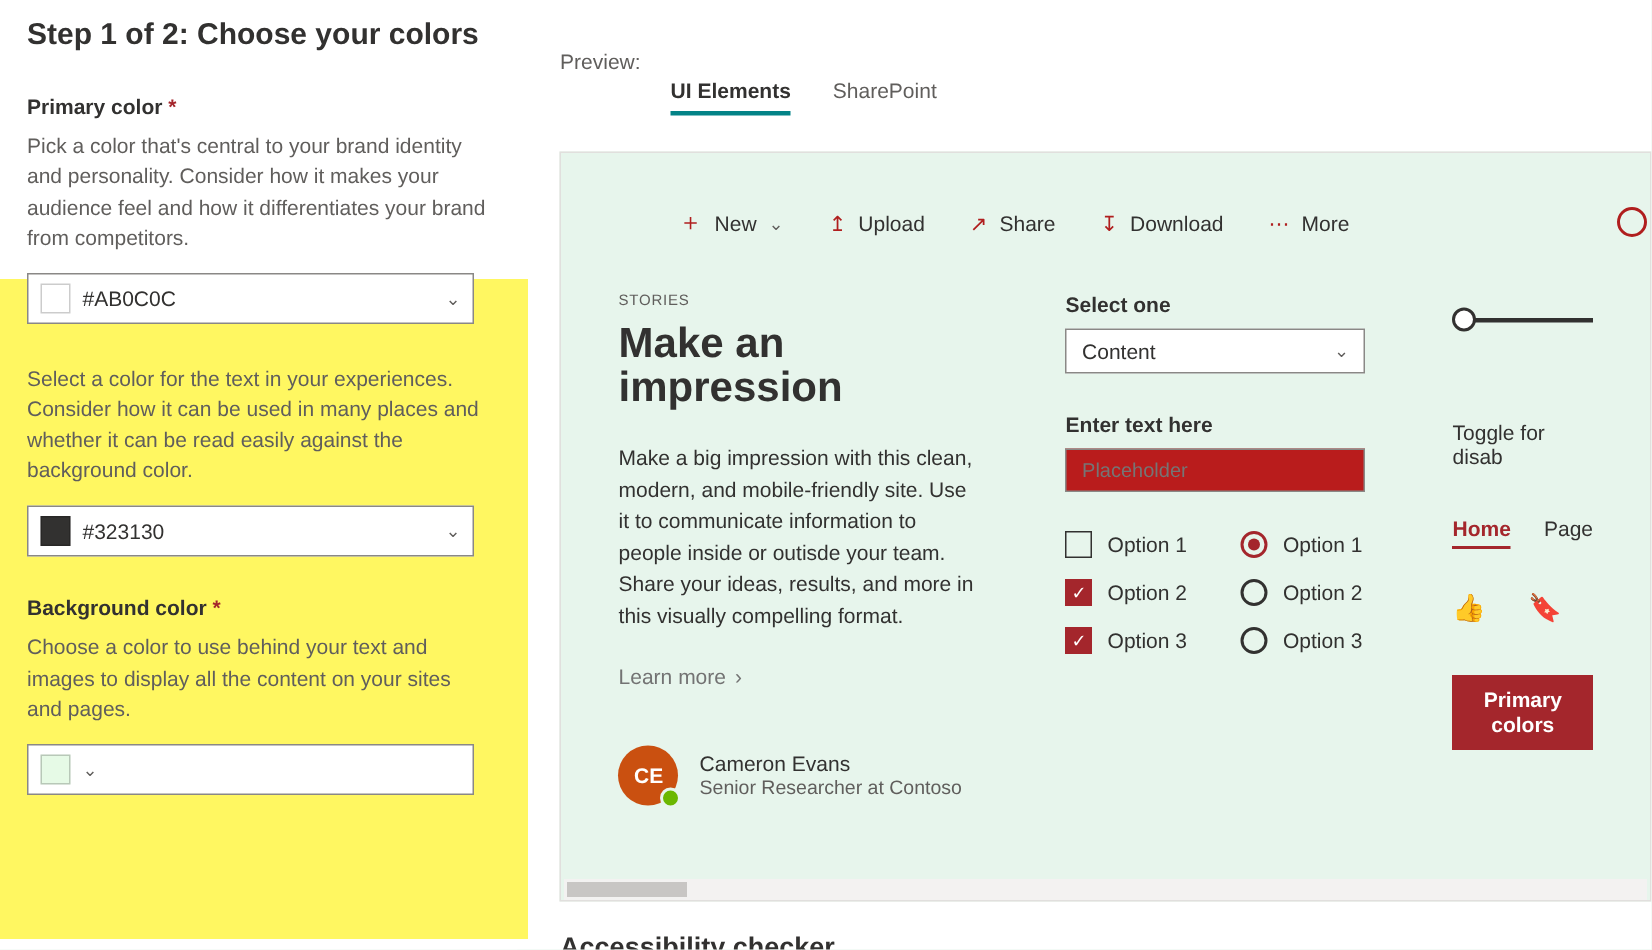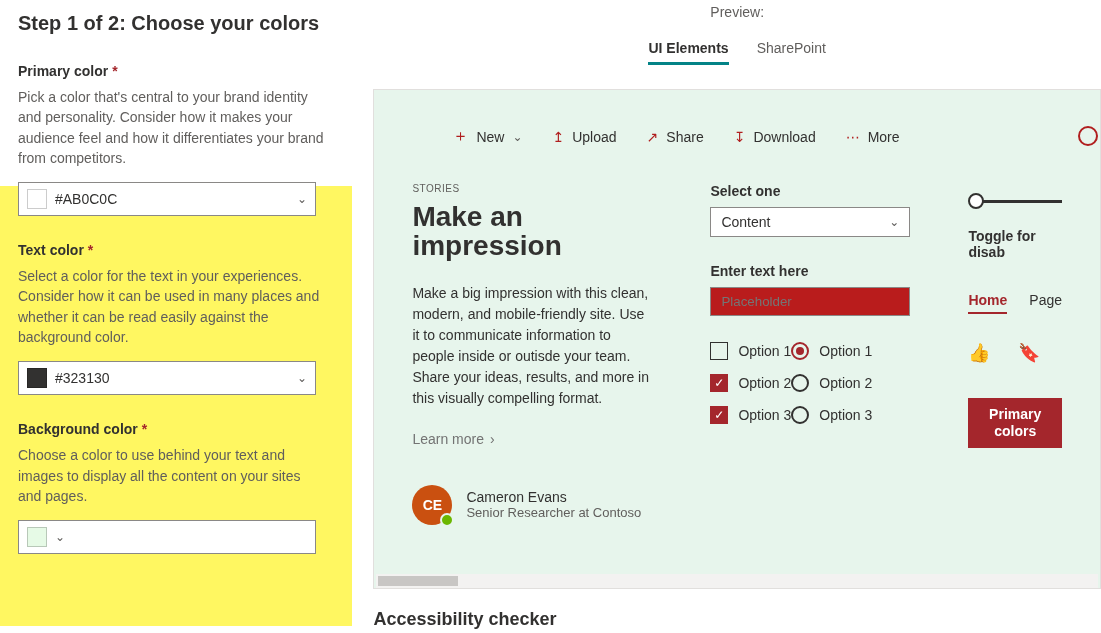--- a/index.html
+++ b/index.html
@@ -11,23 +11,23 @@
     .field-section { margin-bottom: 26px; }
     .field-label { font-weight: 600; font-size: 14px; margin-bottom: 8px; }
     .field-label .req { color: #a4262c; }
     .field-desc { font-size: 14px; color: #605e5c; line-height: 1.45; margin-bottom: 14px; }
     .color-dropdown { display: flex; align-items: center; border: 1px solid #8a8886; background: #fff; padding: 6px 8px; width: 298px; cursor: pointer; }
     .color-swatch { width: 20px; height: 20px; margin-right: 8px; border: 1px solid rgba(0,0,0,0.2); }
     .color-hex { flex: 1; font-size: 14px; color: #323130; }
     .chevron-down { font-size: 12px; color: #605e5c; }
 
     .right-panel { flex: 1; padding: 4px 0 0 28px; position: relative; }
-    .preview-row { display: flex; align-items: center; gap: 20px; font-size: 14px; color: #605e5c; margin-bottom: 24px; flex-direction: column; }
+    .preview-row { display: flex; align-items: center; gap: 20px; font-size: 14px; color: #605e5c; margin-bottom: 24px; }
     .preview-tabs { display: flex; gap: 28px; }
-    .preview-tab { padding-bottom: 6px; cursor: pointer; color: #605e5c; }
+    .preview-tab { padding-bottom: 6px; cursor: pointer; color: #605e5c; margin-top: 48px; }
     .preview-tab.active { color: #323130; font-weight: 600; border-bottom: 3px solid #038387; }
 
     .preview-box { background: #e7f5ec; border: 1px solid #e1dfdd; padding: 36px 38px 20px 38px; position: relative; overflow: hidden; height: 500px; }
     .scrollbar-h { position: absolute; bottom: 0; left: 2px; right: 2px; height: 14px; background: #f3f2f1; }
     .scrollbar-thumb { position: absolute; bottom: 2px; left: 2px; width: 80px; height: 10px; background: #c8c6c4; }
     .cmdbar { display: flex; gap: 30px; align-items: center; margin-left: 40px; font-size: 14px; margin-bottom: 36px; }
     .cmdbar-item { display: inline-flex; align-items: center; gap: 8px; color: #323130; cursor: pointer; }
     .cmdbar-item .icn { color: #b01e1e; font-size: 14px; }
     .cmdbar-item .icn.plus { font-size: 16px; font-weight: 300; }
 
@@ -42,33 +42,33 @@
     .persona { display: flex; align-items: center; gap: 14px; margin-top: 38px; }
     .persona-coin { width: 40px; height: 40px; border-radius: 50%; background: #ca5010; color: #fff; display: flex; align-items: center; justify-content: center; font-weight: 600; position: relative; }
     .presence { position: absolute; right: -2px; bottom: -2px; width: 14px; height: 14px; border-radius: 50%; background: #6bb700; border: 2px solid #e7f5ec; }
     .persona-text { font-size: 14px; }
     .persona-name { font-weight: 400; color: #323130; }
     .persona-role { color: #605e5c; font-size: 13px; }
 
     .small-label { font-size: 14px; font-weight: 600; margin-bottom: 8px; }
     .select-box { border: 1px solid #8a8886; background: #fff; padding: 6px 10px; display: flex; align-items: center; justify-content: space-between; cursor: pointer; margin-bottom: 26px; }
     .text-input { border: 1px solid #8a8886; background: #b91c1c; padding: 6px 10px; width: 100%; }
-    .options-row { display: flex; margin-top: 26px; }
+    .options-row { display: flex; gap: 36px; margin-top: 26px; }
     .opt-list { display: flex; flex-direction: column; gap: 14px; }
     .opt-item { display: flex; align-items: center; gap: 10px; font-size: 14px; }
     .checkbox { width: 18px; height: 18px; border: 1px solid #323130; display: inline-flex; align-items: center; justify-content: center; }
     .checkbox.checked { background: #a4262c; border-color: #a4262c; color: #fff; font-size: 12px; }
     .radio { width: 18px; height: 18px; border: 2px solid #323130; border-radius: 50%; display: inline-flex; align-items: center; justify-content: center; }
     .radio.checked { border-color: #a4262c; }
     .radio.checked::after { content: ""; width: 8px; height: 8px; background: #a4262c; border-radius: 50%; }
 
     .slider-track { position: relative; margin-top: 10px; height: 16px; }
     .slider-line { position: absolute; top: 7px; left: 8px; right: 0; height: 3px; background: #323130; }
     .slider-handle { position: absolute; top: 0; left: 0; width: 16px; height: 16px; border-radius: 50%; background: #fff; border: 2px solid #323130; }
-    .toggle-label { font-size: 14px; font-weight: 700; margin-top: 19px; }
+    .toggle-label { font-size: 14px; font-weight: 400; margin-top: 59px; }
     .nav-tabs { display: flex; gap: 22px; margin-top: 32px; font-size: 14px; }
     .nav-tab { padding-bottom: 4px; cursor: pointer; }
     .nav-tab.active { color: #a4262c; font-weight: 600; border-bottom: 2px solid #a4262c; }
     .icons-row { display: flex; gap: 28px; margin-top: 28px; font-size: 18px; color: #0078d4; }
     .primary-btn { background: #a4262c; color: #fff; text-align: center; padding: 8px 12px; margin-top: 34px; font-size: 14px; font-weight: 600; line-height: 1.2; cursor: pointer; }
     .accessibility-header { font-size: 18px; font-weight: 600; margin-top: 20px; }
     .red-circle { position: absolute; top: 36px; right: 2px; width: 20px; height: 20px; }
     .red-circle::before { content:""; position:absolute; inset:0; border: 2px solid #b01e1e; border-radius:50%; }
   </style>
 </head>
@@ -86,24 +86,20 @@
       </div>
       <div class="field-desc">Pick a color that's central to your brand identity and personality. Consider how it makes your audience feel and how it differentiates your brand from competitors.</div>
       <div class="color-dropdown">
         <span class="color-swatch" style="#AB0C0C"></span>
         <span class="color-hex">#AB0C0C</span>
         <span class="chevron-down">⌄</span>
       </div>
     </div>
 
     <div class="field-section">
-      <div class="field-label">
-        <span>Text color</span>
-        <span class="req">*</span>
-      </div>
       <div class="field-desc">Select a color for the text in your experiences. Consider how it can be used in many places and whether it can be read easily against the background color.</div>
       <div class="color-dropdown">
         <span class="color-swatch" style="background:#323130"></span>
         <span class="color-hex">#323130</span>
         <span class="chevron-down">⌄</span>
       </div>
     </div>
 
     <div class="field-section">
       <div class="field-label">

